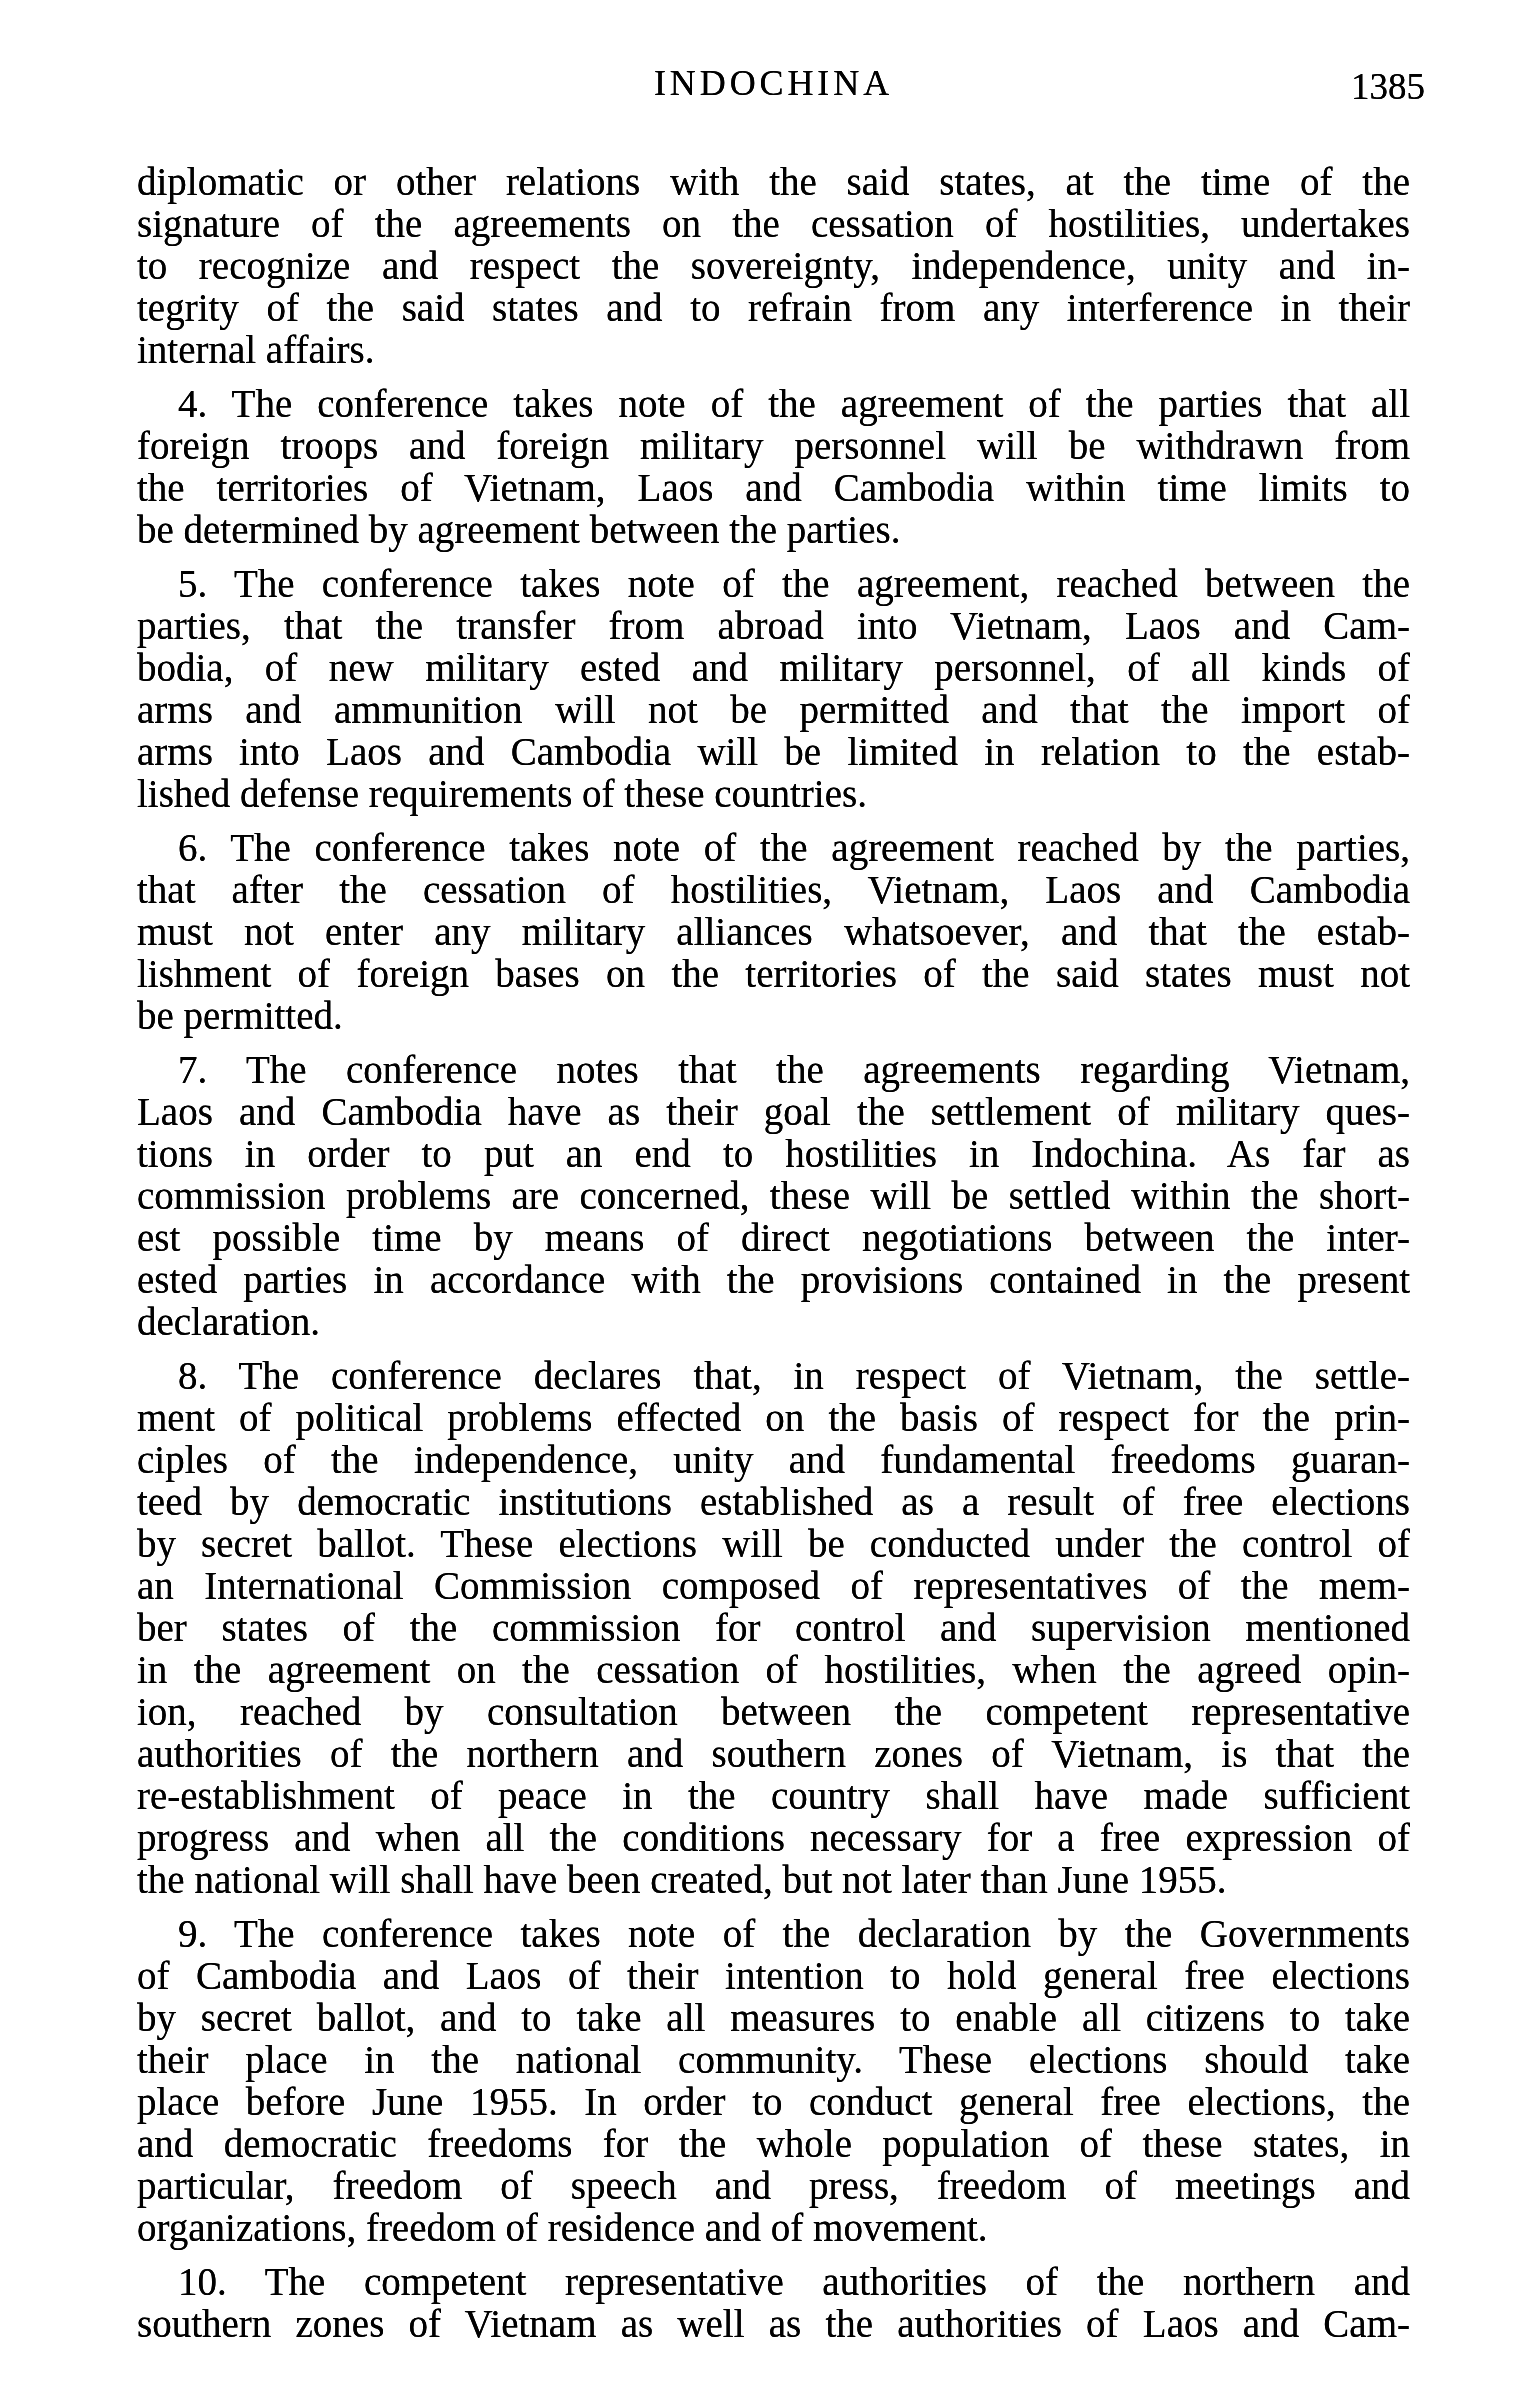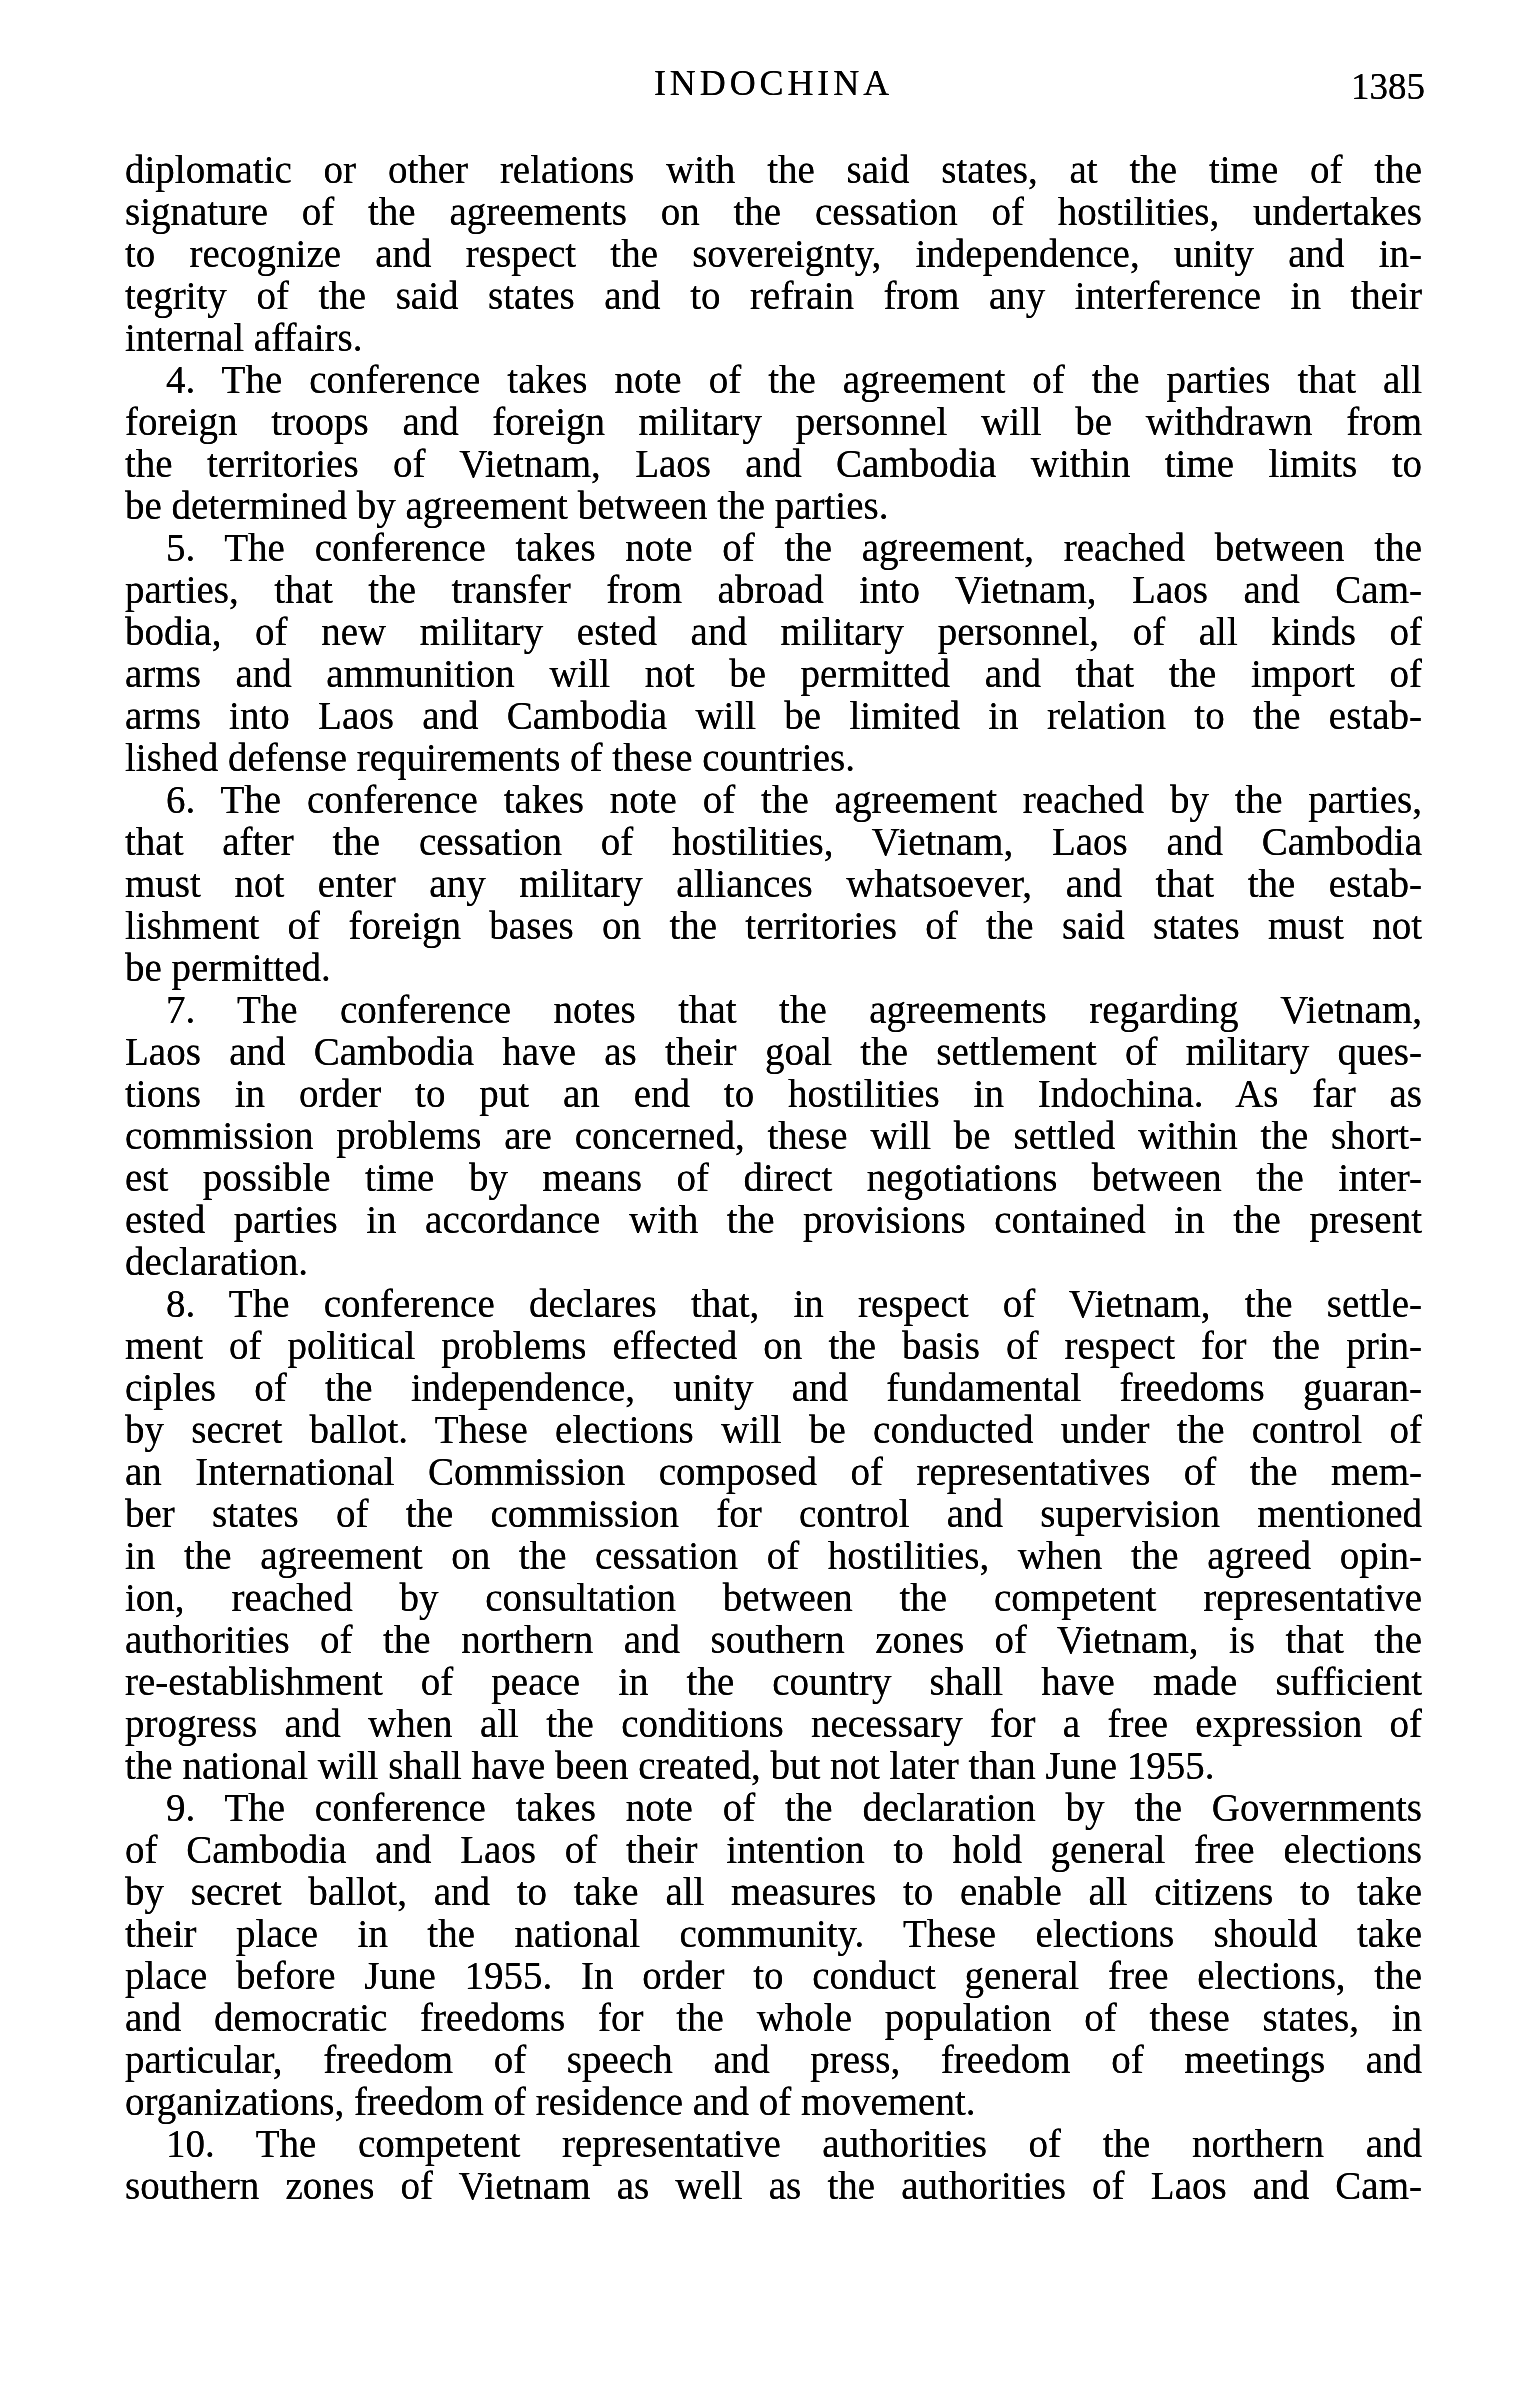--- a/index.html
+++ b/index.html
@@ -55,21 +55,21 @@
   .text-block {
     position: absolute;
     top: 149px;
     left: 0;
     width: 100%;
     font-size: 39px;
     line-height: 42px;
     text-shadow: 0 0 0.5px #000;
   }
   .para {
-    margin: 0;
+    margin: 12px;
     padding: 0;
   }
   .line {
     display: block;
     text-align: justify;
     text-align-last: justify;
     white-space: normal;
   }
   .line.flush-last {
     text-align-last: left;
@@ -122,20 +122,21 @@
           <span class="line">tions in order to put an end to hostilities in Indochina. As far as</span>
           <span class="line">commission problems are concerned, these will be settled within the short-</span>
           <span class="line">est possible time by means of direct negotiations between the inter-</span>
           <span class="line">ested parties in accordance with the provisions contained in the present</span>
           <span class="line flush-last">declaration.</span>
         </p>
         <p class="para">
           <span class="line indent-first">8. The conference declares that, in respect of Vietnam, the settle-</span>
           <span class="line">ment of political problems effected on the basis of respect for the prin-</span>
           <span class="line">ciples of the independence, unity and fundamental freedoms guaran-</span>
+          <span class="line">teed by democratic institutions established as a result of free elections</span>
           <span class="line">by secret ballot. These elections will be conducted under the control of</span>
           <span class="line">an International Commission composed of representatives of the mem-</span>
           <span class="line">ber states of the commission for control and supervision mentioned</span>
           <span class="line">in the agreement on the cessation of hostilities, when the agreed opin-</span>
           <span class="line">ion, reached by consultation between the competent representative</span>
           <span class="line">authorities of the northern and southern zones of Vietnam, is that the</span>
           <span class="line">re-establishment of peace in the country shall have made sufficient</span>
           <span class="line">progress and when all the conditions necessary for a free expression of</span>
           <span class="line flush-last">the national will shall have been created, but not later than June 1955.</span>
         </p>

